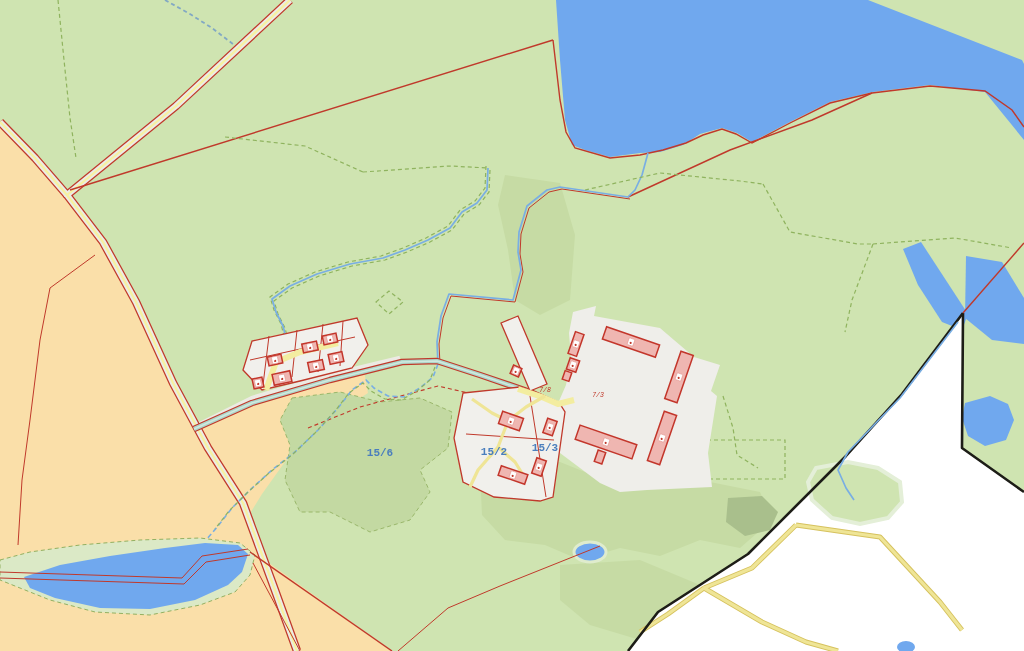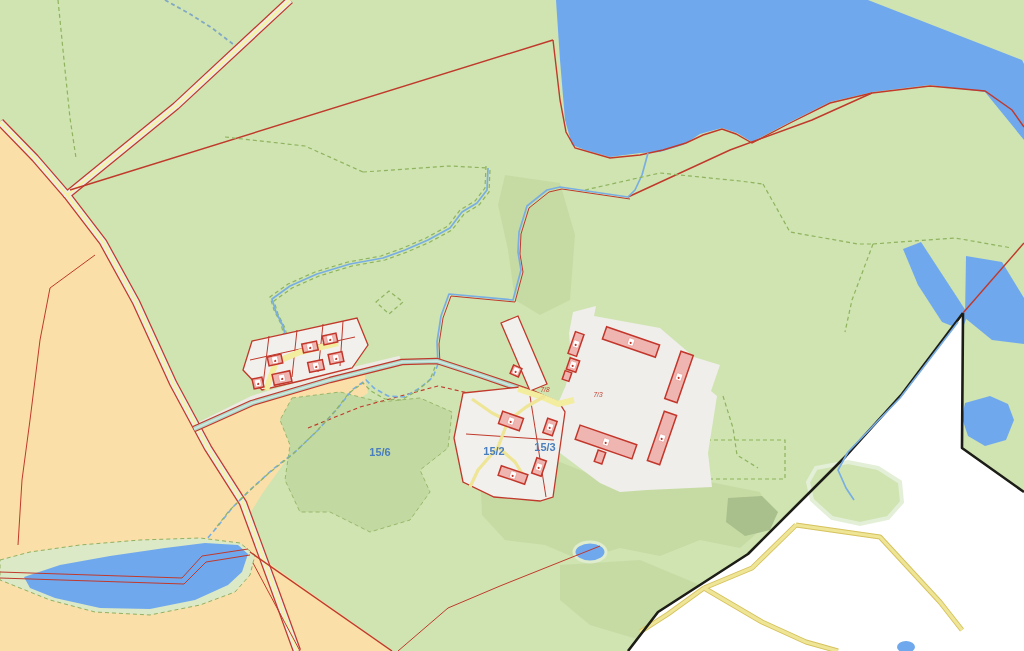--- a/index.html
+++ b/index.html
@@ -1,17 +1,17 @@
 <!DOCTYPE html>
 <html><head>
 <meta charset="utf-8">
 <style>
   html,body{margin:0;padding:0;background:#cfe4b1;}
   #viewport{position:relative;width:1024px;height:651px;overflow:hidden;
-    font-family:Liberation Sans, sans-serif;}
+    font-family:Liberation Mono, monospace;}
   svg{display:block}
   .base{fill:#cfe4b1;}
   .orange{fill:#fadfa9;}
   .water{fill:#70a8ee;}
   .fringe{fill:#dbe9c6;stroke:#93b061;stroke-width:1;stroke-dasharray:4 3;}
   .darkgreen{fill:#c3d9a2;stroke:#9ab76b;stroke-width:1;stroke-dasharray:4 3;}
   .darkgreen2{fill:#c6dba4;stroke:none;}
   .olive{fill:#a9bf8c;}
   .parcel{fill:#f1f0ec;stroke:#c0392b;stroke-width:1.3;}
   .farmwhite{fill:#efeeea;}

